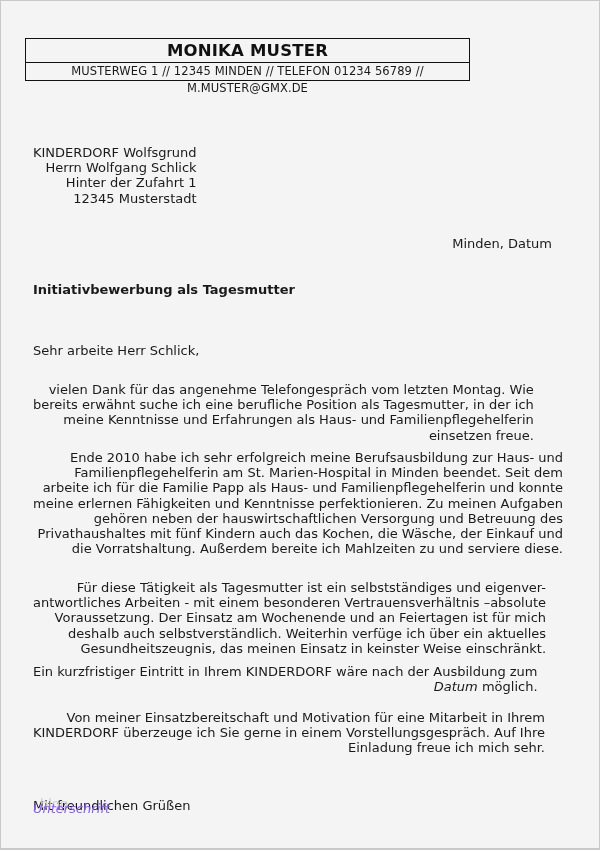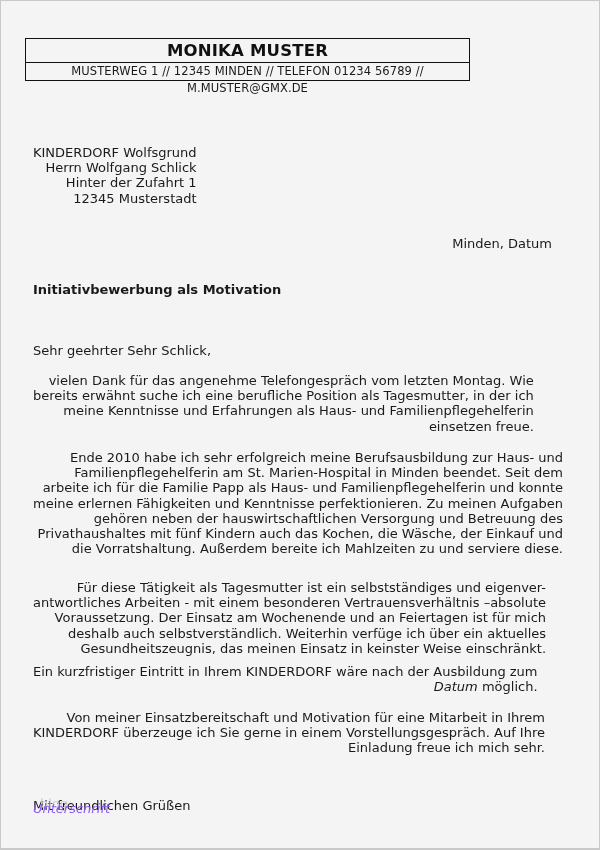--- a/index.html
+++ b/index.html
@@ -54,21 +54,21 @@
     .recipient { top: 145px; }
     .date-line {
       position: absolute;
       right: 48px; top: 236px;
       font-size: 13px;
       line-height: 15px;
     }
     .subject { top: 282px; }
     .subject-title { font-weight: bold; }
     .salutation { top: 343px; }
-    .p1 { top: 373px; }
+    .p1 { top: 382px; }
     .p2 { top: 450px; }
     .p3 { top: 580px; }
     .p4 { top: 664px; }
     .p5 { top: 710px; }
     .closing { top: 798px; }
     .signature {
       position: absolute;
       left: 33px; top: 801px;
       font-style: italic;
       color: #8b5cf6;
@@ -95,24 +95,24 @@
 <div class="text-block recipient">
   <div>KINDERDORF Wolfsgrund</div>
   <div>Herrn Wolfgang Schlick</div>
   <div>Hinter der Zufahrt 1</div>
   <div>12345 Musterstadt</div>
 </div>
 
 <div class="date-line">Minden, Datum</div>
 
 <div class="text-block subject">
-  <div class="subject-title">Initiativbewerbung als Motivation</div>
+  <div class="subject-title">Initiativbewerbung als Tagesmutter</div>
 </div>
 
-<div class="text-block salutation">Sehr geehrter Sehr Schlick,</div>
+<div class="text-block salutation">Sehr arbeite Herr Schlick,</div>
 
 <div class="text-block p1">
   <div>vielen Dank für das angenehme Telefongespräch vom letzten Montag. Wie</div>
   <div>bereits erwähnt suche ich eine berufliche Position als Tagesmutter, in der ich</div>
   <div>meine Kenntnisse und Erfahrungen als Haus- und Familienpflegehelferin</div>
   <div>einsetzen freue.</div>
 </div>
 
 <div class="text-block p2">
   <div>Ende 2010 habe ich sehr erfolgreich meine Berufsausbildung zur Haus- und</div>

